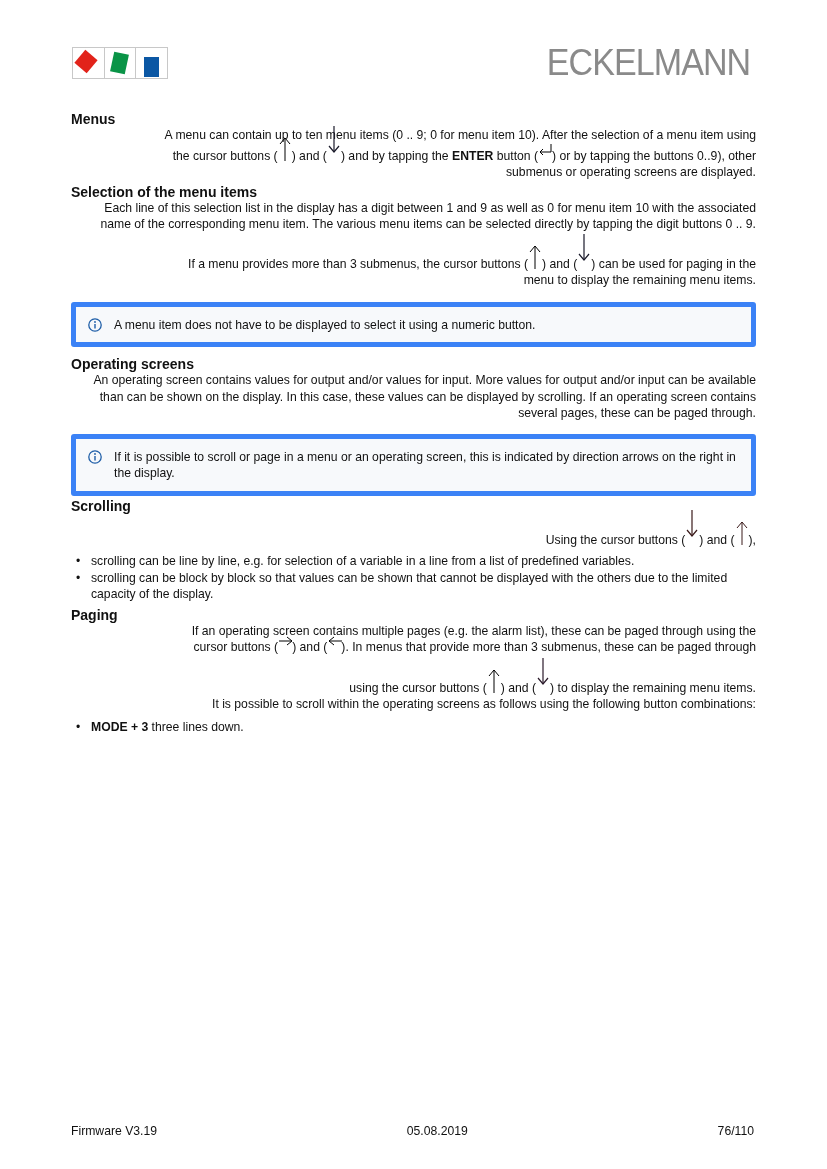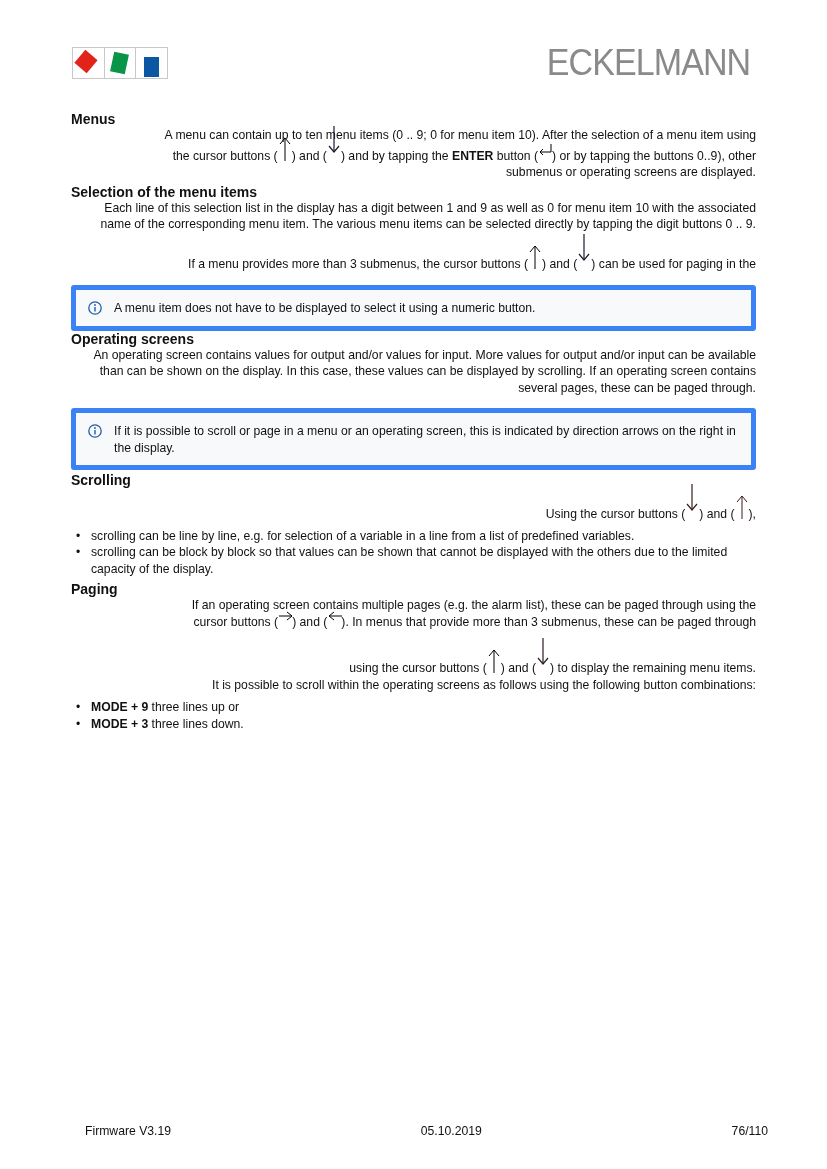--- a/index.html
+++ b/index.html
@@ -15,21 +15,21 @@
     h3 { font-size: 14px; font-weight: bold; margin: 0; line-height: 16px; }
     p { margin: 0; text-align: right; }
     .arrow-line { margin-top: 6px; }
     .arr { display: inline-block; position: relative; width: 14px; height: 12px; vertical-align: baseline; }
     .arr svg { position: absolute; left: 1px; bottom: -1px; overflow: visible; }
     .info { border: 5px solid #3b82f6; border-radius: 3px; background: #f7f9fb; padding: 10px 12px 9px 38px; position: relative; margin: 0; }
     .info .ic { position: absolute; left: 12px; top: 11px; width: 14px; height: 14px; }
     ul { margin: 0; padding: 0; list-style: none; }
     ul li { position: relative; padding-left: 20px; }
     ul li::before { content: "•"; position: absolute; left: 5px; top: 0; }
-    .footer { position: absolute; top: 1123px; left: 85px; width: 683px; font-size: 12.2px; display: flex; justify-content: space-between; }
+    .footer { position: absolute; top: 1123px; left: 71px; width: 683px; font-size: 12.2px; display: flex; justify-content: space-between; }
   </style>
 </head>
 <body>
 
 <div class="logo">
   <div class="cell">
       <div class="red"></div>
     </div>
   <div class="cell">
       <div class="green"></div>
@@ -62,31 +62,32 @@
   <p>Each line of this selection list in the display has a digit between 1 and 9 as well as 0 for menu item 10 with the associated name of the corresponding menu item. The various menu items can be selected directly by tapping the digit buttons 0 .. 9.</p>
   <p style="margin-top:23px">
     <span>If a menu provides more than 3 submenus, the cursor buttons (</span><span class="arr"><svg width="12" height="24" viewBox="0 0 12 24">
           <line x1="6" y1="1" x2="6" y2="24" stroke="#000" stroke-width="1"></line>
           <polyline points="1,7 6,1 11,7" fill="none" stroke="#000" stroke-width="1"></polyline>
         </svg></span><span>) and (</span><span class="arr"><svg width="12" height="30" viewBox="0 0 12 30" style="bottom:4px">
           <line x1="6" y1="0" x2="6" y2="26" stroke="#1a1a2a" stroke-width="1.2"></line>
           <polyline points="1,20 6,26 11,20" fill="none" stroke="#1a1a2a" stroke-width="1.2"></polyline>
         </svg></span><span>) can be used for paging in the</span>
   </p>
+  <p>menu to display the remaining menu items.</p>
 
   <div class="info" style="margin-top:13px">
     <svg class="ic" viewBox="0 0 14 14">
         <circle cx="7" cy="7" r="6.2" fill="none" stroke="#1f5fa8" stroke-width="1.3"></circle>
         <circle cx="7" cy="4" r="0.9" fill="#1f5fa8"></circle>
         <line x1="7" y1="6" x2="7" y2="10.5" stroke="#1f5fa8" stroke-width="1.4"></line>
       </svg>
     <span>A menu item does not have to be displayed to select it using a numeric button.</span>
   </div>
 
-  <h3 style="">Operating screens</h3>
+  <h3 style="margin-top:9px">Operating screens</h3>
   <p>An operating screen contains values for output and/or values for input. More values for output and/or input can be available than can be shown on the display. In this case, these values can be displayed by scrolling. If an operating screen contains several pages, these can be paged through.</p>
 
   <div class="info" style="margin-top:12px">
     <svg class="ic" viewBox="0 0 14 14">
         <circle cx="7" cy="7" r="6.2" fill="none" stroke="#1f5fa8" stroke-width="1.3"></circle>
         <circle cx="7" cy="4" r="0.9" fill="#1f5fa8"></circle>
         <line x1="7" y1="6" x2="7" y2="10.5" stroke="#1f5fa8" stroke-width="1.4"></line>
       </svg>
     <span>If it is possible to scroll or page in a menu or an operating screen, this is indicated by direction arrows on the right in the display.</span>
   </div>
@@ -110,33 +111,32 @@
   <p>If an operating screen contains multiple pages (e.g. the alarm list), these can be paged through using the</p>
   <p>
     <span>cursor buttons (</span><span class="arr"><svg width="14" height="10" viewBox="0 0 14 10" style="bottom:5px">
           <line x1="0" y1="5" x2="13" y2="5" stroke="#000" stroke-width="1"></line>
           <polyline points="8,1 13,5 8,9" fill="none" stroke="#000" stroke-width="1"></polyline>
         </svg></span><span>) and (</span><span class="arr"><svg width="14" height="10" viewBox="0 0 14 10" style="bottom:5px">
           <line x1="1" y1="5" x2="14" y2="5" stroke="#000" stroke-width="1"></line>
           <polyline points="6,1 1,5 6,9" fill="none" stroke="#000" stroke-width="1"></polyline>
         </svg></span><span>). In menus that provide more than 3 submenus, these can be paged through</span>
   </p>
-  <p style="margin-top:30px">
+  <p style="margin-top:24px">
     <span>using the cursor buttons (</span><span class="arr"><svg width="12" height="24" viewBox="0 0 12 24">
           <line x1="6" y1="1" x2="6" y2="24" stroke="#000" stroke-width="1"></line>
           <polyline points="1,7 6,1 11,7" fill="none" stroke="#000" stroke-width="1"></polyline>
         </svg></span><span>) and (</span><span class="arr"><svg width="12" height="30" viewBox="0 0 12 30" style="bottom:4px">
           <line x1="6" y1="0" x2="6" y2="26" stroke="#2a1a2a" stroke-width="1.2"></line>
           <polyline points="1,20 6,26 11,20" fill="none" stroke="#2a1a2a" stroke-width="1.2"></polyline>
         </svg></span><span>) to display the remaining menu items.</span>
   </p>
   <p>It is possible to scroll within the operating screens as follows using the following button combinations:</p>
   <ul style="margin-top:6px">
-    <li><b>MODE + 9</b><span> three lines up or</span></li>
     <li><b>MODE + 3</b><span> three lines down.</span></li>
   </ul>
 </div>
 
 <div class="footer">
   <span>Firmware V3.19</span>
-  <span>05.10.2019</span>
+  <span>05.08.2019</span>
   <span>76/110</span>
 </div>
 
 </body></html>

